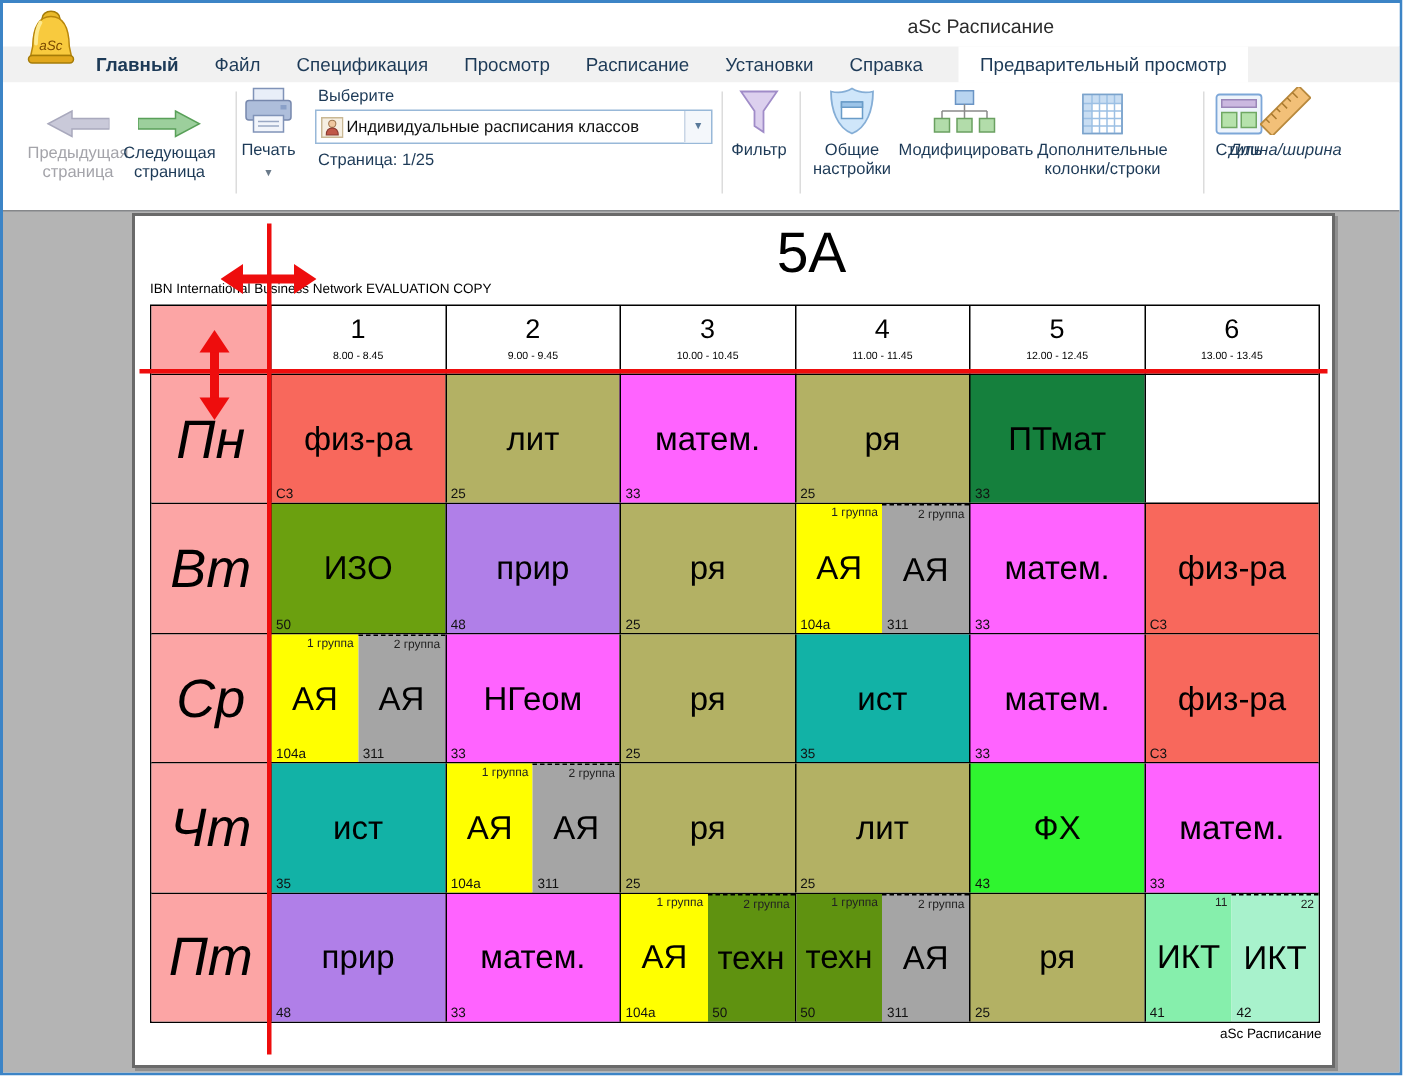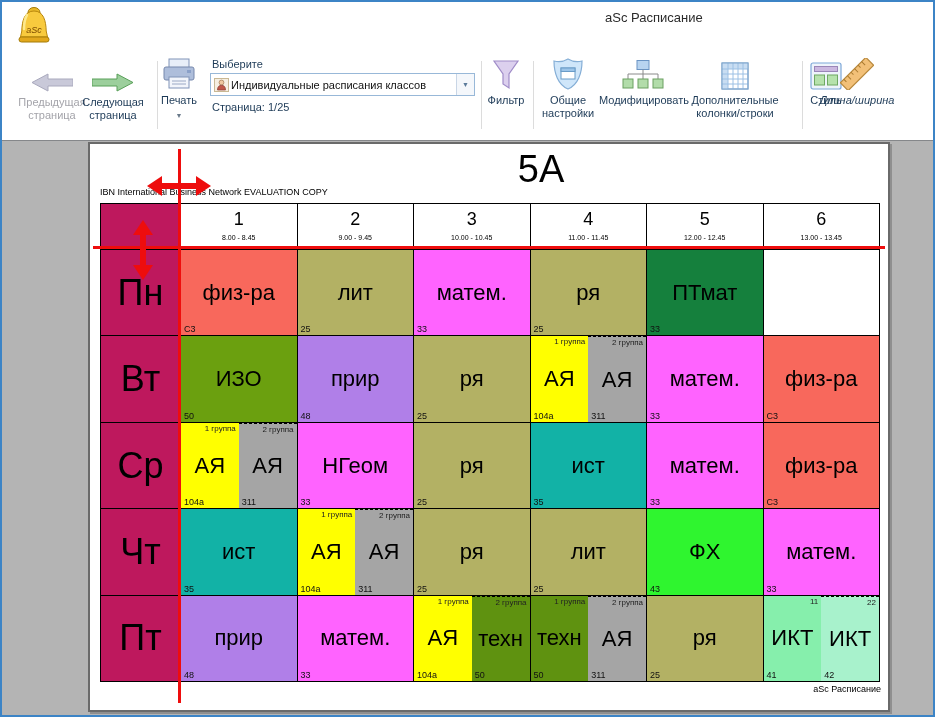--- a/index.html
+++ b/index.html
@@ -31,21 +31,21 @@
   .preview{position:absolute;left:0;right:0;top:139px;bottom:0;background:#b4b4b4;overflow:hidden;}
   .sheet{position:absolute;left:86px;top:1px;width:798px;height:566px;background:#fff;border:2px solid #6a6a6a;box-shadow:2px 2px 0 #8f8f8f;}
   .clsTitle{position:absolute;left:0;top:4px;width:902px;text-align:center;font-size:38px;color:#000;}
   .watermark{position:absolute;left:10px;top:43px;font-size:9px;color:#000;}
   .pfooter{position:absolute;right:7px;top:540px;font-size:9px;color:#000;}
   
   .ttable{position:absolute;left:10px;top:59px;width:780px;height:479px;border:1px solid #000;box-sizing:border-box;display:flex;flex-direction:column;background:#fff;}
   .trow{display:flex;flex:1;min-height:0;}
   .trow.thead{flex:0 0 45px;}
   .trow + .trow{border-top:1px solid #000;}
-  .dcell{flex:0 0 79px;display:flex;align-items:center;justify-content:center;font-size:36px;color:#000;background:#be185d;position:relative;}
+  .dcell{flex:0 0 79px;display:flex;align-items:center;justify-content:center;font-size:36px;color:#000;background:#fca5a5;position:relative;font-style:italic;}
   .trow > div + div{border-left:1px solid #000;}
   .hcell{flex:1;display:flex;flex-direction:column;align-items:center;}
   .hnum{font-size:18px;margin-top:5px;}
   .htime{font-size:7px;margin-top:4px;}
   .tcell{flex:1;position:relative;display:flex;align-items:center;justify-content:center;}
   .tcell.split{flex-direction:row;align-items:stretch;justify-content:flex-start;}
   .half{position:relative;flex:1;display:flex;align-items:center;justify-content:center;}
   .half + .half{border-top:1px dashed #000;}
   .subj{font-size:22px;color:#000;}
   .room{position:absolute;left:3px;bottom:1px;font-size:9px;color:#111;}
@@ -68,20 +68,30 @@
   <div class="bell">
     <svg width="38" height="44" viewBox="0 0 38 44">
       <ellipse cx="19" cy="6.5" rx="6" ry="5" fill="#e9b92a" stroke="#a57c08" stroke-width="1"></ellipse>
       <path d="M19 5 C9.5 5 7 15 6.8 25 L5.5 31 L32.5 31 L31.2 25 C31 15 28.5 5 19 5 Z" fill="#f8ca3e" stroke="#b8860b" stroke-width="1"></path>
       <path d="M12 9 C9.5 13 9 19 9 23" stroke="#fde98e" stroke-width="2.5" fill="none" stroke-linecap="round"></path>
       <rect x="4" y="31" width="30" height="5" rx="2.5" fill="#e2a81c" stroke="#a57c08" stroke-width="1"></rect>
       <text x="19" y="27" font-size="9" font-style="italic" text-anchor="middle" fill="#7a4a00">aSc</text>
     </svg>
   </div>
 
+  <div class="menubar">
+    <span class="mi bold">Главный</span>
+    <span class="mi">Файл</span>
+    <span class="mi">Спецификация</span>
+    <span class="mi">Просмотр</span>
+    <span class="mi">Расписание</span>
+    <span class="mi">Установки</span>
+    <span class="mi">Справка</span>
+    <span class="mi tab">Предварительный просмотр</span>
+  </div>
 
   <div class="ribbon">
 
     <div class="rb disabled" style="left:8px;top:5px;width:84px;">
       <div class="ic">
         <svg width="42" height="19" viewBox="0 0 42 19">
           <polygon points="42,6 17,6 17,1 1,9.5 17,18 17,13 42,13" fill="#c9c9d9" stroke="#a9a9bd" stroke-width="1"></polygon>
         </svg>
       </div>
       <div>Предыдущая страница</div>

